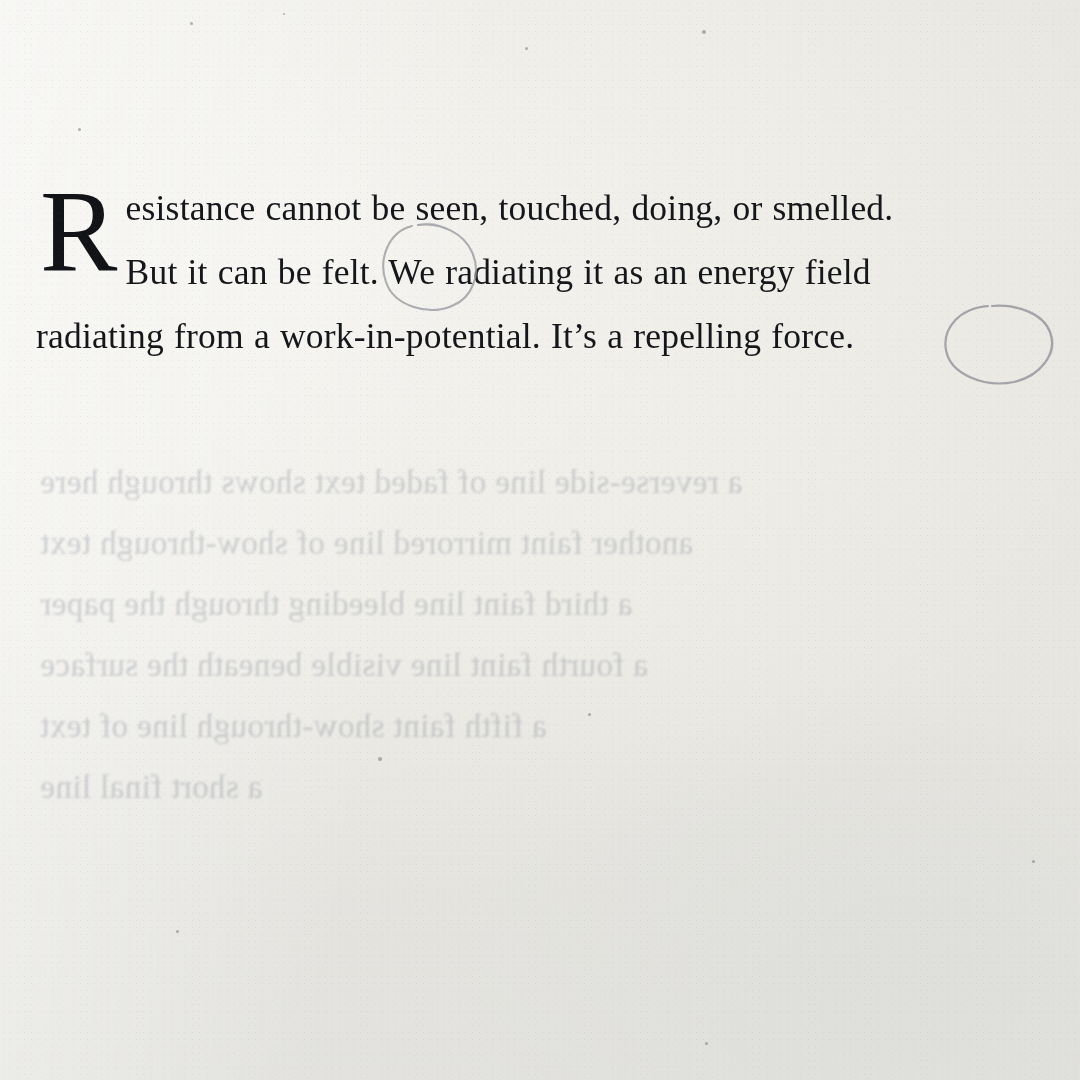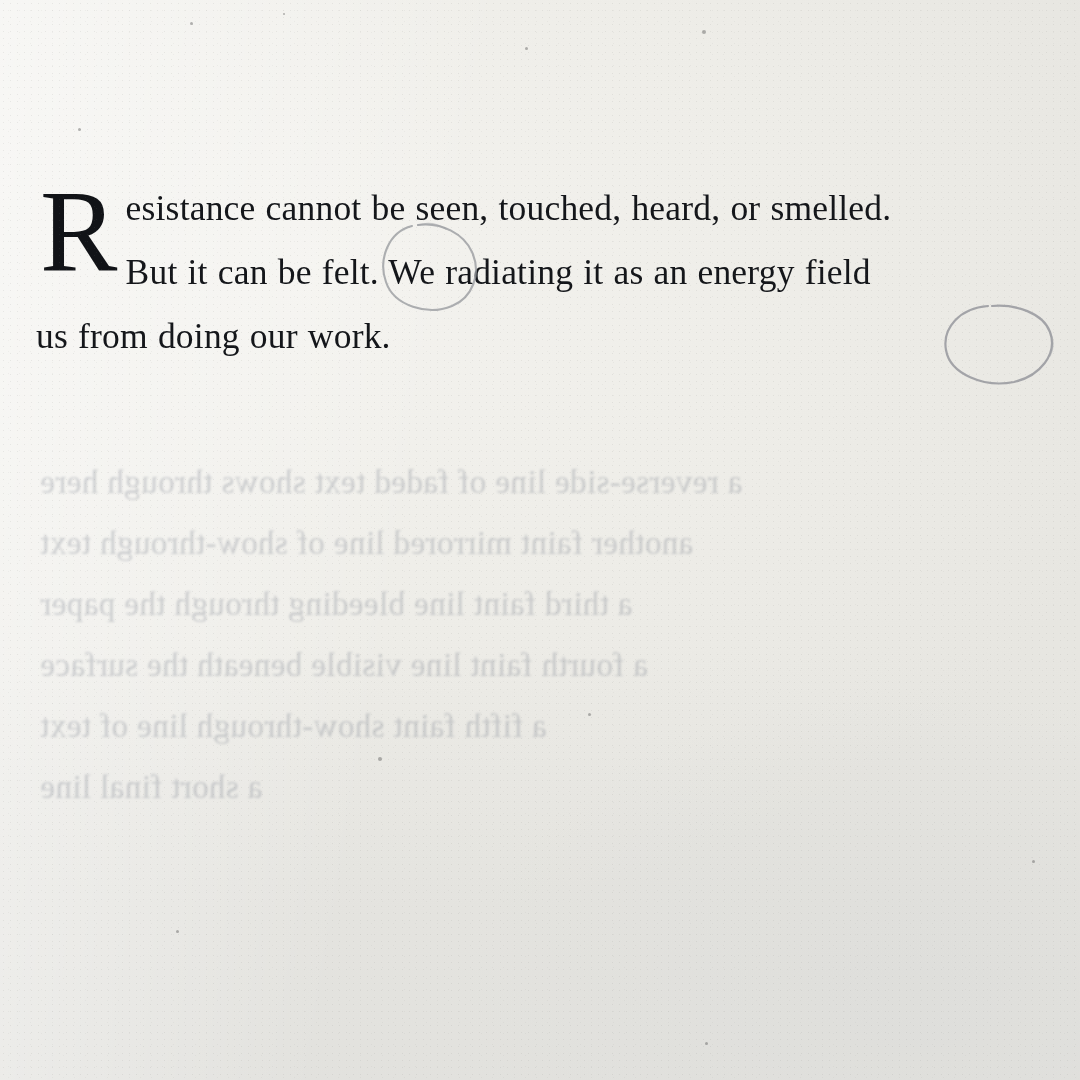--- a/index.html
+++ b/index.html
@@ -134,23 +134,23 @@
     <span class="gline">another faint mirrored line of show-through text</span>
     <span class="gline">a third faint line bleeding through the paper</span>
     <span class="gline">a fourth faint line visible beneath the surface</span>
     <span class="gline">a fifth faint show-through line of text</span>
     <span class="gline">a short final line</span>
   </div>
 
   <div id="text-block">
     <p class="para">
       <span class="dropcap">R</span>
-      <span class="line">esistance cannot be seen, touched, heard, or smelled.</span>
+      <span class="line">esistance cannot be seen, touched, doing, or smelled.</span>
       <span class="line">But it can be felt. We radiating it as an energy field</span>
-      <span class="line">us from doing our work.</span>
+      <span class="line">radiating from a work-in-potential. It’s a repelling force.</span>
     </p>
   </div>
 
   <svg class="pencil" id="circle-felt" width="130" height="110" viewBox="0 0 130 110">
     <path d="M40 10 C16 16, 6 44, 14 66 C22 90, 56 100, 80 90 C100 82, 110 58, 100 36 C92 18, 70 6, 46 9" fill="none" stroke="#9a9ca0" stroke-width="2.1" stroke-linecap="round" opacity="0.8"></path>
     <path d="M46 9 C56 6, 66 8, 74 13" fill="none" stroke="#a2a4a8" stroke-width="1.6" stroke-linecap="round" opacity="0.55"></path>
   </svg>
 
   <svg class="pencil" id="circle-force" width="130" height="100" viewBox="0 0 130 100">
     <path d="M52 6 C24 8, 6 28, 10 50 C14 74, 48 88, 78 82 C104 76, 122 54, 114 32 C107 13, 80 4, 56 6" fill="none" stroke="#96989d" stroke-width="2.2" stroke-linecap="round" opacity="0.85"></path>

